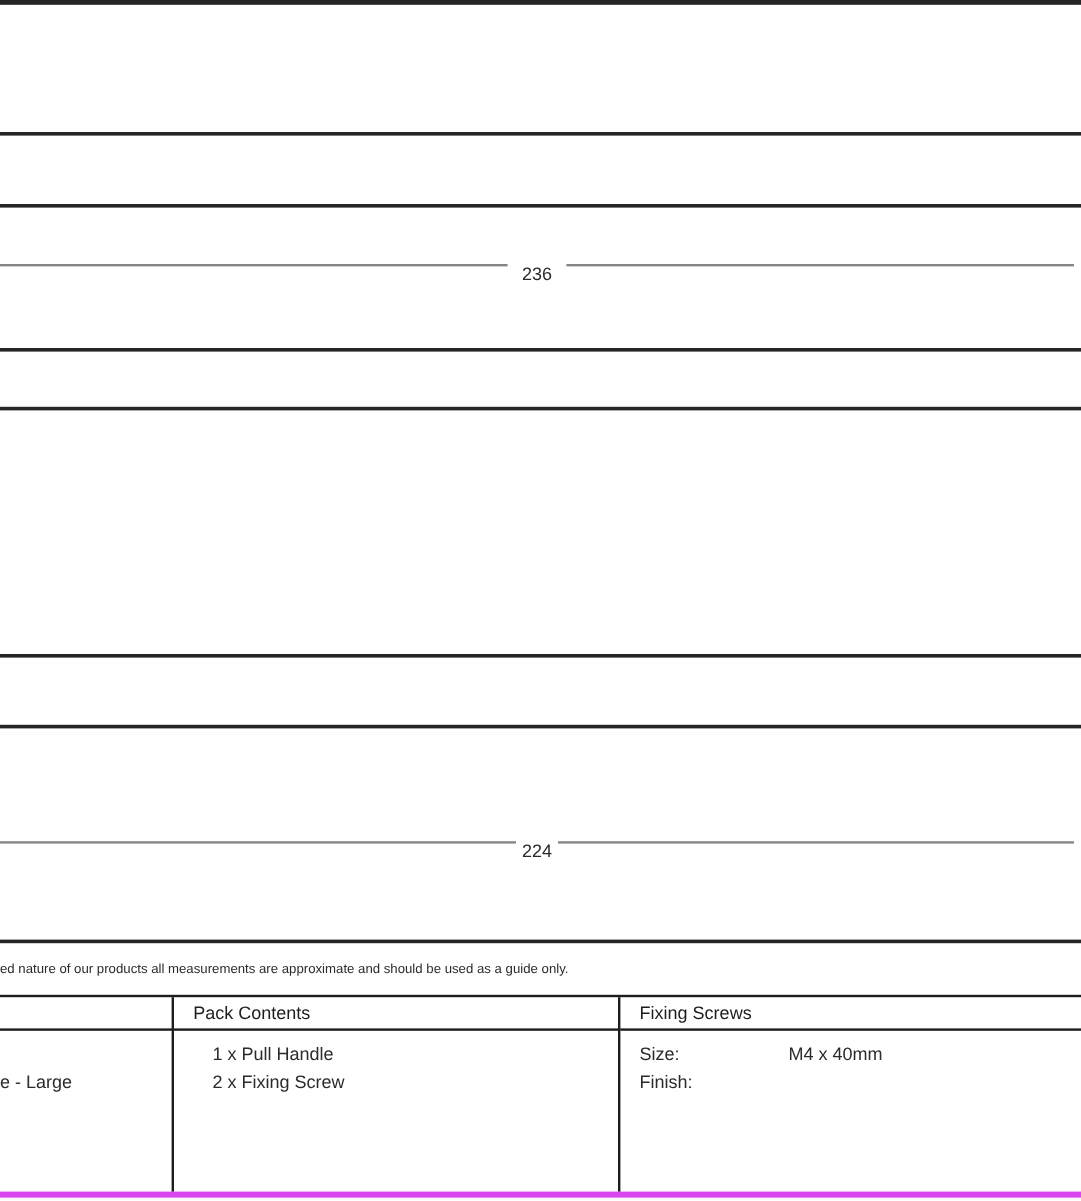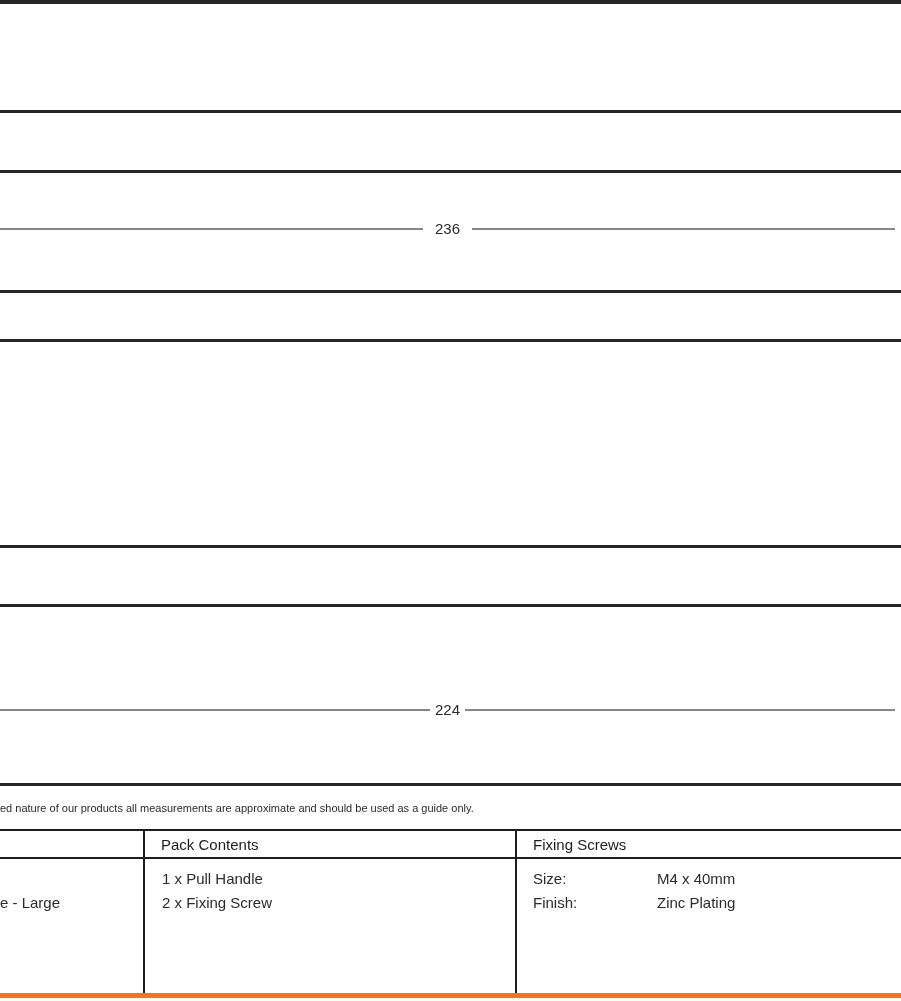--- a/index.html
+++ b/index.html
@@ -24,21 +24,20 @@
   }
   .hline.top { height: 4px; }
 
   
   .dim-row {
     position: absolute;
     left: 0;
     width: 895px;
     height: 18px;
     display: flex;
-    align-items: center;
   }
   .dim-row .dim-line {
     flex: 1 1 auto;
     height: 2px;
     background: #868686;
   }
   .dim-row .dim-label {
     font-size: 15px;
     line-height: 18px;
     color: #2b2b2b;
@@ -60,21 +59,21 @@
   }
 
   
   .spec-table {
     position: absolute;
     top: 829px;
     left: 0;
     width: 901px;
     height: 169px;
     border-top: 2px solid #1d1d1d;
-    border-bottom: 5px solid #f97316;
+    border-bottom: 5px solid #d946ef;
     display: grid;
     grid-template-columns: 145px 372px 384px;
     grid-template-rows: 28px 1fr;
   }
   .spec-table .cell {
     border-right: 2px solid #1d1d1d;
     overflow: hidden;
   }
   .spec-table .cell.last { border-right: none; }
   .spec-table .cell.head {
@@ -85,21 +84,21 @@
     font-size: 15px;
     color: #1d1d1d;
   }
   .spec-table .cell.body {
     padding-top: 8px;
     font-size: 15px;
     line-height: 24px;
     color: #2b2b2b;
   }
   .spec-table .cell.body.variant-cell { padding-top: 32px; padding-left: 0; }
-  .spec-table .cell.body.pack-cell { padding-left: 17px; }
+  .spec-table .cell.body.pack-cell { padding-left: 32px; }
   .spec-table .cell.body.screws-cell { padding-left: 16px; }
   .kv-row { display: flex; align-items: center; }
   .kv-row .kv-label { width: 124px; flex: 0 0 124px; }
   .kv-row .kv-value { flex: 1 1 auto; }
 </style>
 </head>
 <body>
 
 <div class="canvas">
 
@@ -143,18 +142,17 @@
       <div>2 x Fixing Screw</div>
     </div>
 
     <div class="cell body screws-cell last">
       <div class="kv-row">
         <div class="kv-label">Size:</div>
         <div class="kv-value">M4 x 40mm</div>
       </div>
       <div class="kv-row">
         <div class="kv-label">Finish:</div>
-        <div class="kv-value">Zinc Plating</div>
       </div>
     </div>
   </div>
 
 </div>
 
 </body></html>

